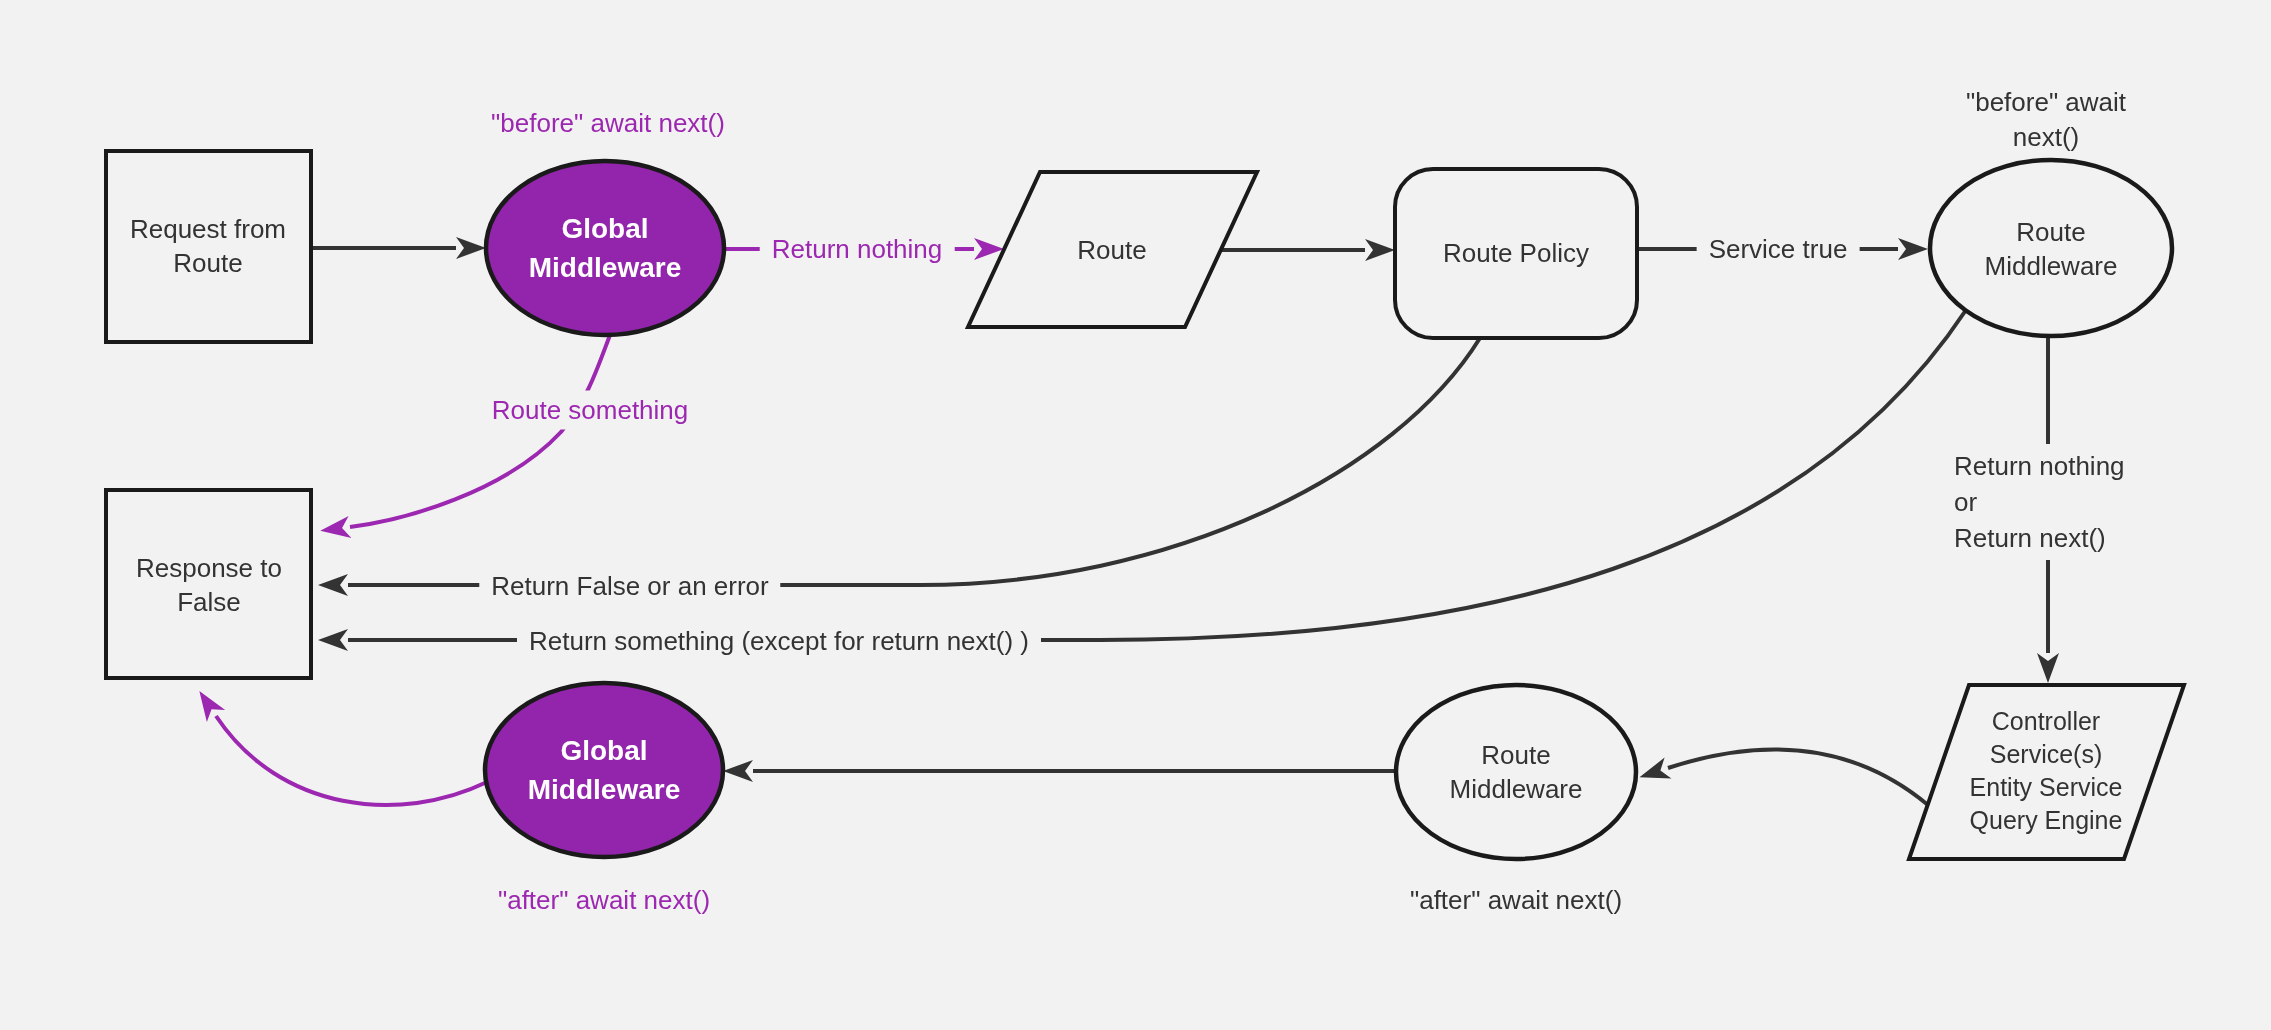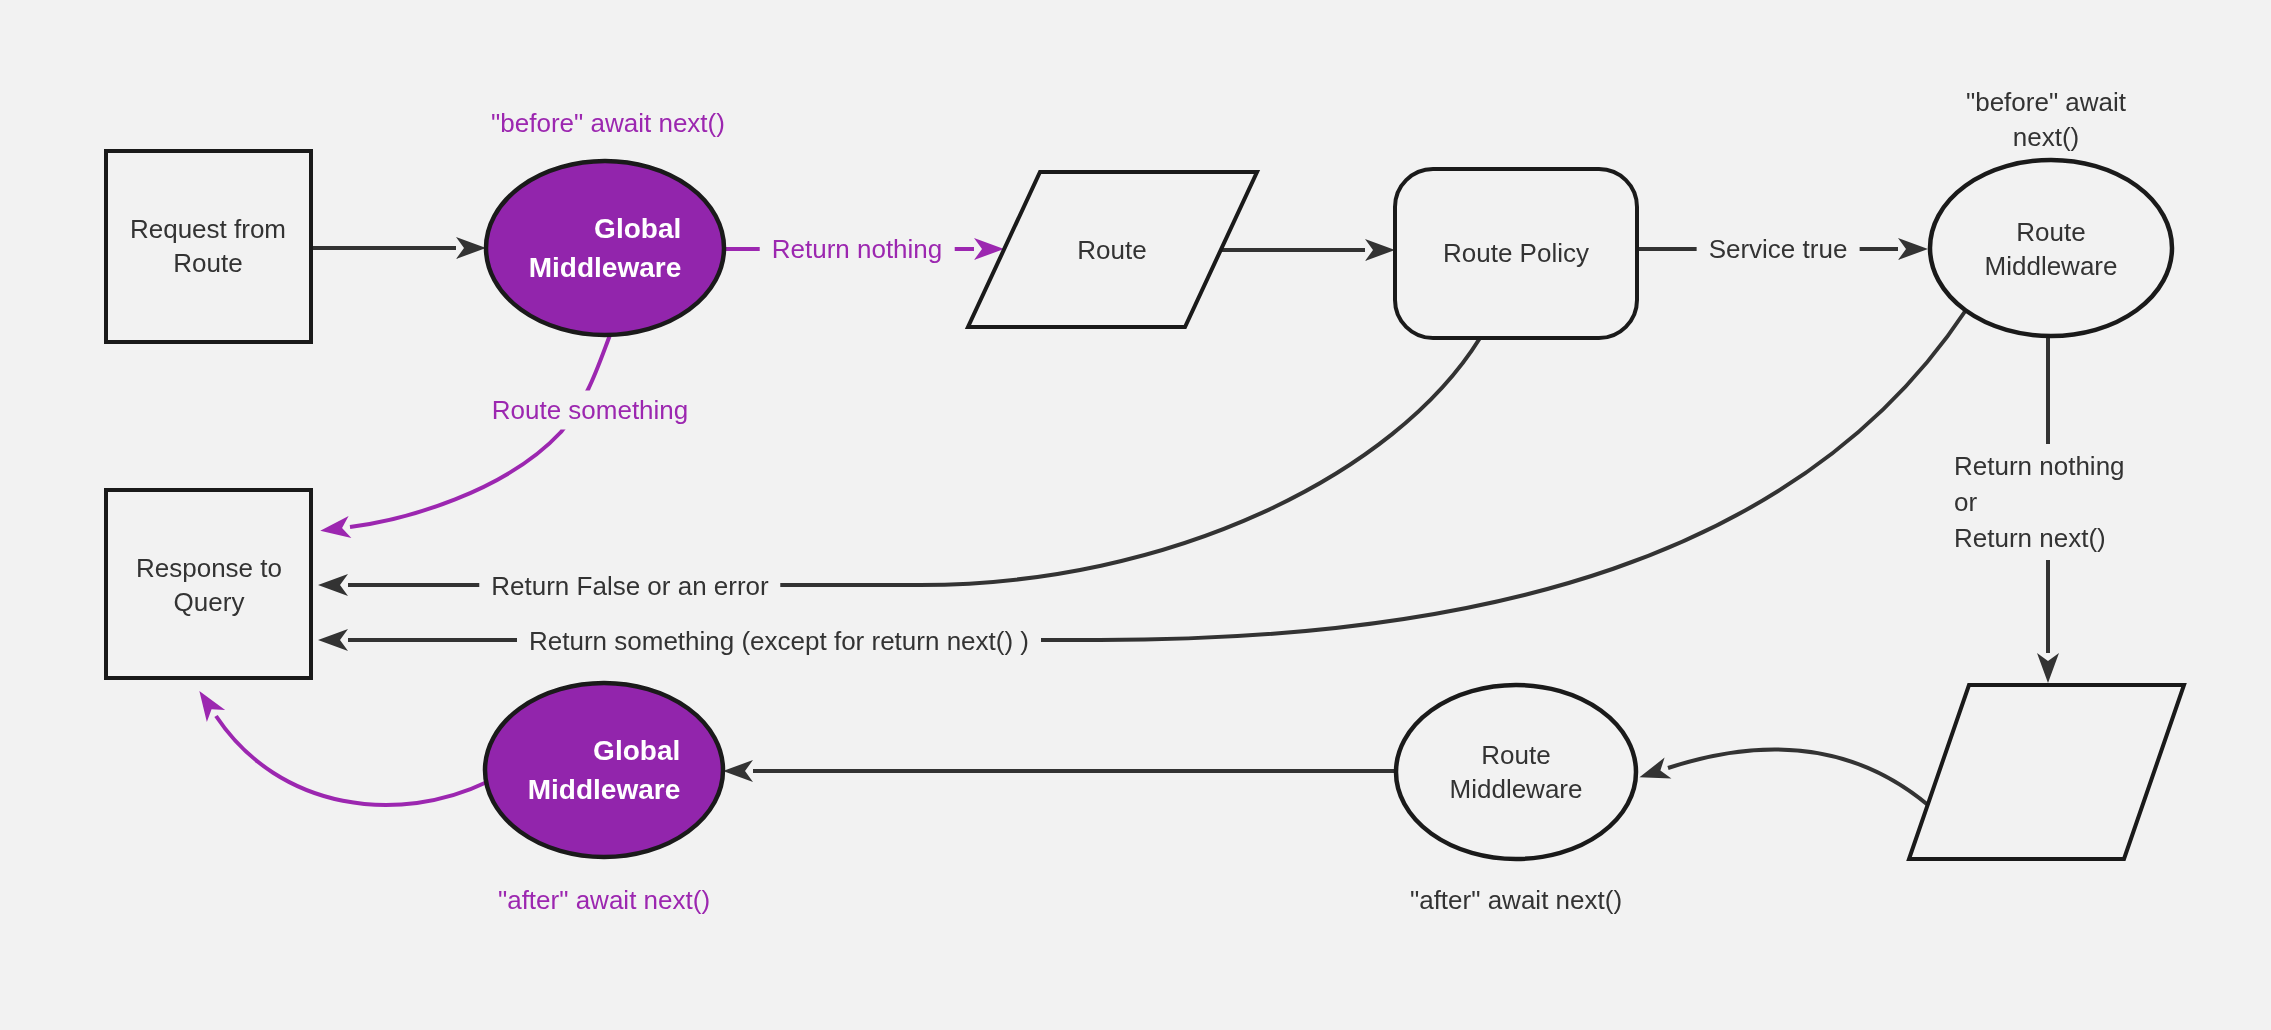--- a/index.html
+++ b/index.html
@@ -16,21 +16,21 @@
     transform:translate(-50%,-50%);
     font-size:26px;
     line-height:35px;
     color:#333333;
     white-space:pre-line;
     text-align:center;
   }
   .lbl.bg{background:#f2f2f2;padding:2px 12px;}
   .lbl.purple{color:#9c27b0;}
   .lbl.node-text{line-height:34px;}
-  .lbl.white-bold{color:#ffffff;font-weight:bold;font-size:28px;line-height:39px;text-align:right;}
+  .lbl.white-bold{color:#ffffff;font-weight:bold;font-size:28px;line-height:39px;}
   .lbl.small{font-size:25px;line-height:33px;}
   .lbl.left-block{
     transform:translate(0,-50%);
     text-align:left;
     line-height:36px;
     padding:4px 16px 4px 4px;
     background:#f2f2f2;
   }
 </style>
 </head>
@@ -76,26 +76,30 @@
   </svg>
 
   <div class="lbl node-text" style="left:208px;top:246px">Request from
 Route</div>
   <div class="lbl white-bold" style="left:605px;top:248px">Global
 Middleware</div>
   <div class="lbl node-text" style="left:1112px;top:250px">Route</div>
   <div class="lbl node-text" style="left:1516px;top:253px">Route Policy</div>
   <div class="lbl node-text" style="left:2051px;top:249px">Route
 Middleware</div>
+  <div class="lbl small" style="left:2046px;top:771px">Controller
+Service(s)
+Entity Service
+Query Engine</div>
   <div class="lbl node-text" style="left:1516px;top:772px">Route
 Middleware</div>
   <div class="lbl white-bold" style="left:604px;top:770px">Global
 Middleware</div>
   <div class="lbl node-text" style="left:209px;top:585px">Response to
-Query</div>
+False</div>
 
   <div class="lbl purple" style="left:608px;top:123px">"before" await next()</div>
   <div class="lbl" style="left:2046px;top:120px">"before" await next()</div>
   <div class="lbl purple bg" style="left:857px;top:249px">Return nothing</div>
   <div class="lbl bg" style="left:1778px;top:249px">Service true</div>
   <div class="lbl left-block" style="left:1950px;top:502px">Return nothing
 or
 Return next()</div>
   <div class="lbl purple bg" style="left:590px;top:410px">Route something</div>
   <div class="lbl bg" style="left:630px;top:586px">Return False or an error</div>

